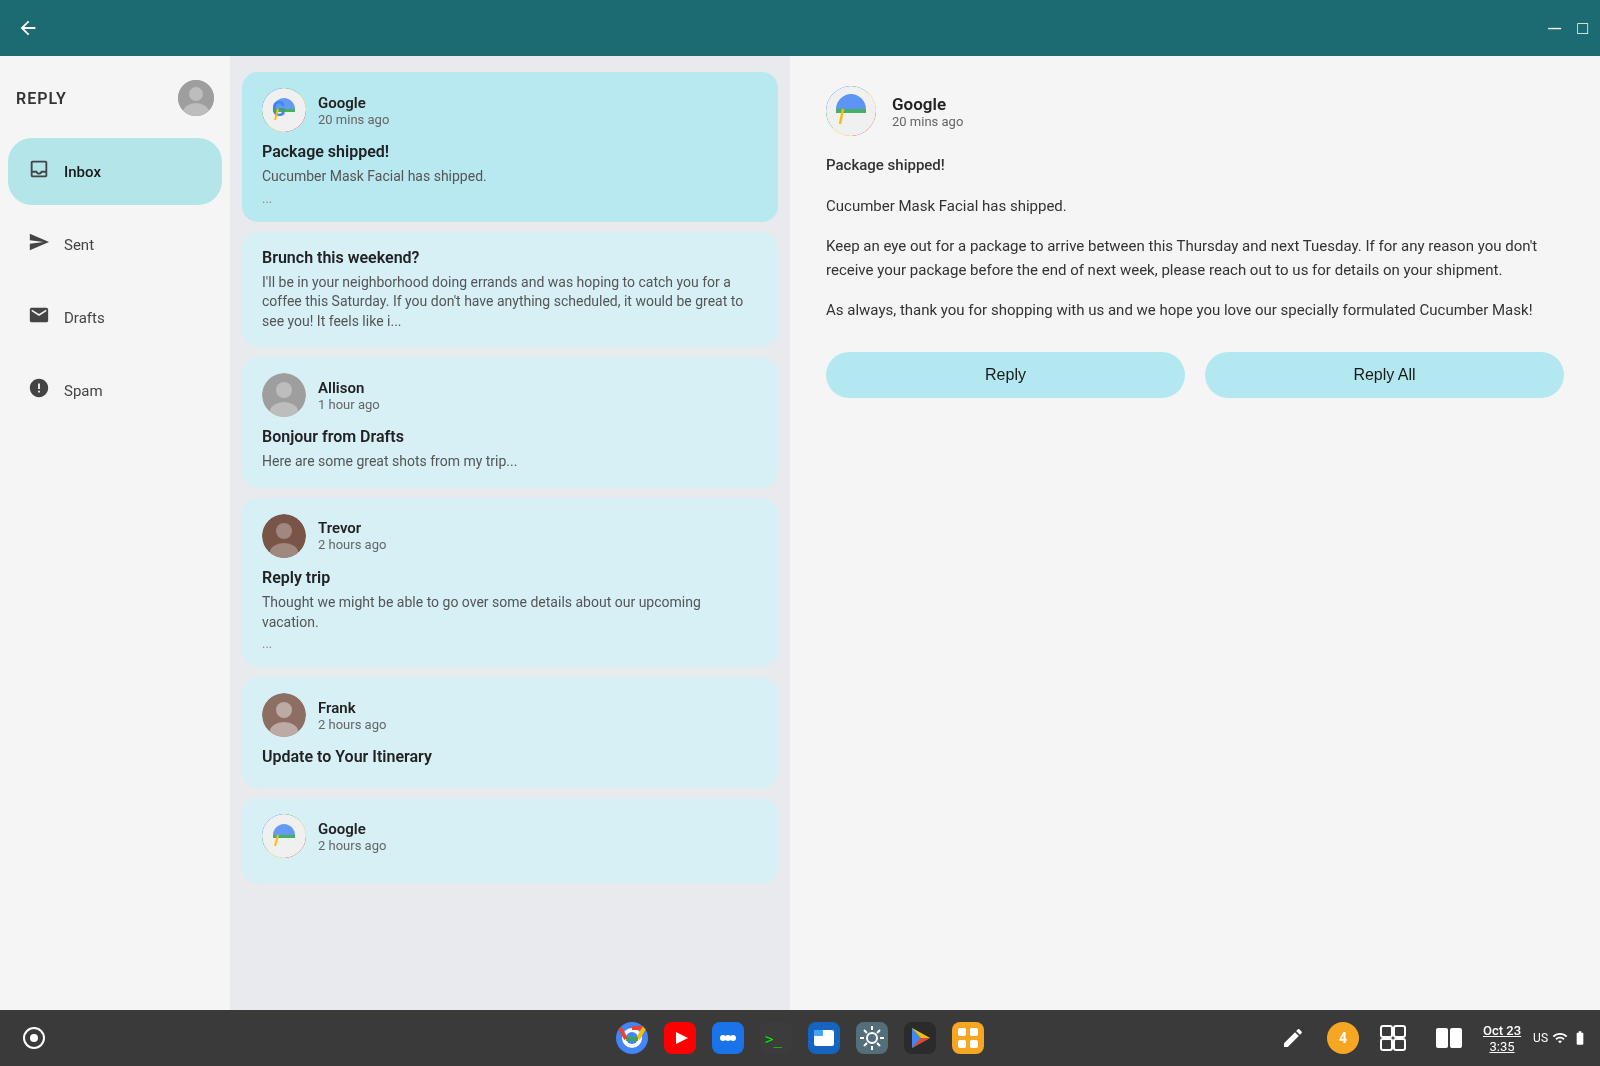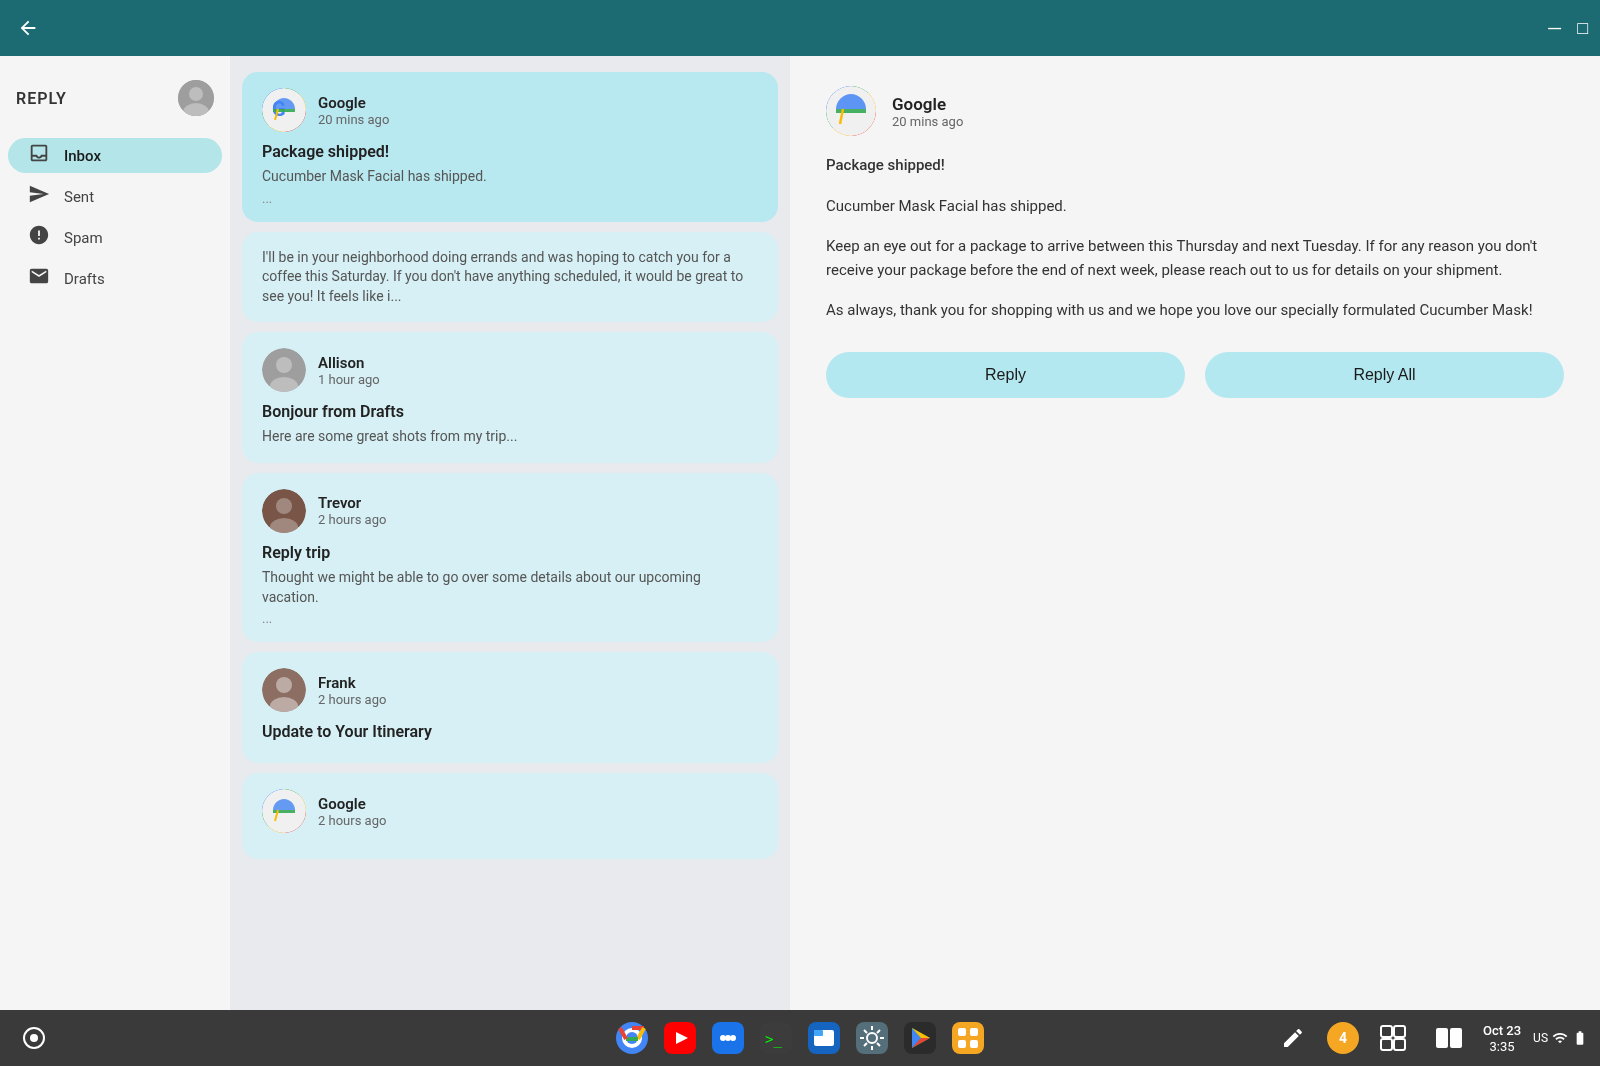--- a/index.html
+++ b/index.html
@@ -88,21 +88,21 @@
     }
     .sidebar-nav {
       display: flex;
       flex-direction: column;
       gap: 2px;
     }
     .nav-item {
       display: flex;
       align-items: center;
       gap: 14px;
-      padding: 4px 20px;
+      padding: 20px 20px;
       cursor: pointer;
       border-radius: 24px;
       margin: 2px 8px;
       font-size: 15px;
       color: #444;
     }
     .nav-item.active {
       background: #b3e5e9;
       color: #1a1a1a;
       font-weight: 500;
@@ -343,33 +343,33 @@
           <svg width="22" height="22" viewBox="0 0 24 24" fill="#444">
             <path d="M2.01 21L23 12 2.01 3 2 10l15 2-15 2z"></path>
           </svg>
         </span>
         <span>Sent</span>
       </div>
 
       <div class="nav-item">
         <span class="nav-icon">
           <svg width="22" height="22" viewBox="0 0 24 24" fill="#444">
-            <path d="M12 2C6.48 2 2 6.48 2 12s4.48 10 10 10 10-4.48 10-10S17.52 2 12 2zm1 15h-2v-2h2v2zm0-4h-2V7h2v6z"></path>
+            <path d="M20 4H4c-1.1 0-2 .9-2 2v12c0 1.1.9 2 2 2h16c1.1 0 2-.9 2-2V6c0-1.1-.9-2-2-2zm0 4l-8 5-8-5V6l8 5 8-5v2z"></path>
           </svg>
         </span>
-        <span>Spam</span>
+        <span>Drafts</span>
       </div>
 
       <div class="nav-item">
         <span class="nav-icon">
           <svg width="22" height="22" viewBox="0 0 24 24" fill="#444">
-            <path d="M20 4H4c-1.1 0-2 .9-2 2v12c0 1.1.9 2 2 2h16c1.1 0 2-.9 2-2V6c0-1.1-.9-2-2-2zm0 4l-8 5-8-5V6l8 5 8-5v2z"></path>
+            <path d="M12 2C6.48 2 2 6.48 2 12s4.48 10 10 10 10-4.48 10-10S17.52 2 12 2zm1 15h-2v-2h2v2zm0-4h-2V7h2v6z"></path>
           </svg>
         </span>
-        <span>Drafts</span>
+        <span>Spam</span>
       </div>
     </nav>
   </div>
 
   <div class="email-list">
 
     <div class="email-card selected">
       <div class="email-card-header">
         <div class="email-avatar google-avatar">
           <svg width="44" height="44" viewBox="0 0 44 44">
@@ -385,20 +385,21 @@
           <span class="email-sender">Google</span>
           <span class="email-time">20 mins ago</span>
         </div>
       </div>
       <div class="email-subject">Package shipped!</div>
       <div class="email-preview">Cucumber Mask Facial has shipped.</div>
       <div class="email-dots">...</div>
     </div>
 
     <div class="email-card">
+      <div class="email-subject">Brunch this weekend?</div>
       <div class="email-preview">I'll be in your neighborhood doing errands and was hoping to catch you for a coffee this Saturday. If you don't have anything scheduled, it would be great to see you! It feels like i...</div>
     </div>
 
     <div class="email-card">
       <div class="email-card-header">
         <div class="email-avatar">
           <svg width="44" height="44" viewBox="0 0 44 44">
             <circle cx="22" cy="22" r="22" fill="#9e9e9e"></circle>
             <circle cx="22" cy="17" r="8" fill="#bdbdbd"></circle>
             <ellipse cx="22" cy="38" rx="14" ry="9" fill="#bdbdbd"></ellipse>
@@ -601,21 +602,21 @@
       </svg>
     </div>
 
     <div class="taskbar-icon">
       <svg width="28" height="28" viewBox="0 0 28 28">
         <rect x="1" y="4" width="12" height="20" rx="2" fill="white"></rect>
         <rect x="15" y="4" width="12" height="20" rx="2" fill="white"></rect>
       </svg>
     </div>
 
-    <div style="color:white; font-size:13px; display:flex; flex-direction:column; align-items:center; gap:1px;">
+    <div style="color:white; font-size:13px; display:flex; flex-direction:column; align-items:center; gap:1px;text-decoration:underline;">
       <span style="font-weight:500;">Oct 23</span>
       <span>3:35</span>
     </div>
     <div style="color:white; font-size:12px; display:flex; align-items:center; gap:4px;">
       <span>US</span>
       <svg width="16" height="16" viewBox="0 0 24 24" fill="white">
         <path d="M1 9l2 2c4.97-4.97 13.03-4.97 18 0l2-2C16.93 2.93 7.08 2.93 1 9zm8 8l3 3 3-3c-1.65-1.66-4.34-1.66-6 0zm-4-4l2 2c2.76-2.76 7.24-2.76 10 0l2-2C15.14 9.14 8.87 9.14 5 13z"></path>
       </svg>
       <svg width="16" height="16" viewBox="0 0 24 24" fill="white">
         <path d="M15.67 4H14V2h-4v2H8.33C7.6 4 7 4.6 7 5.33v15.33C7 21.4 7.6 22 8.33 22h7.33c.74 0 1.34-.6 1.34-1.33V5.33C17 4.6 16.4 4 15.67 4z"></path>

